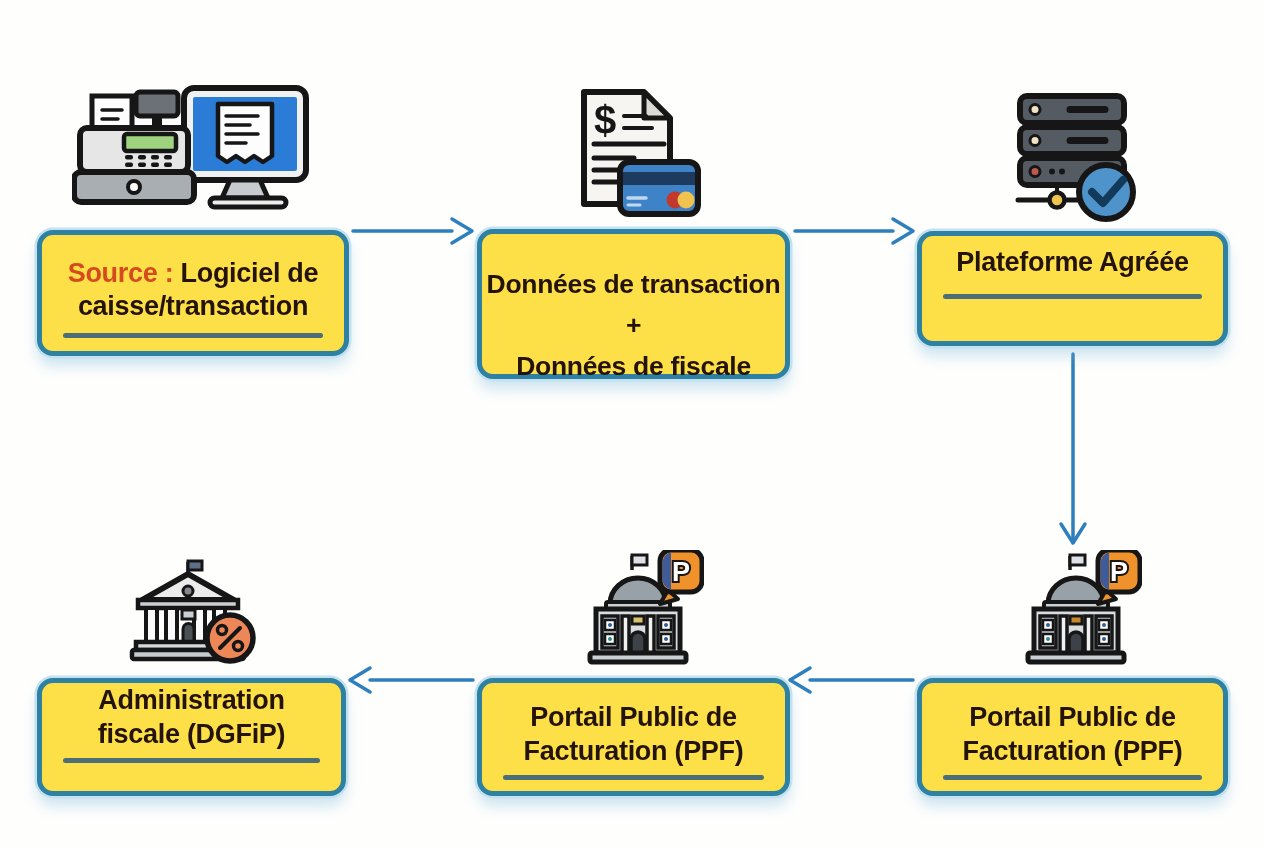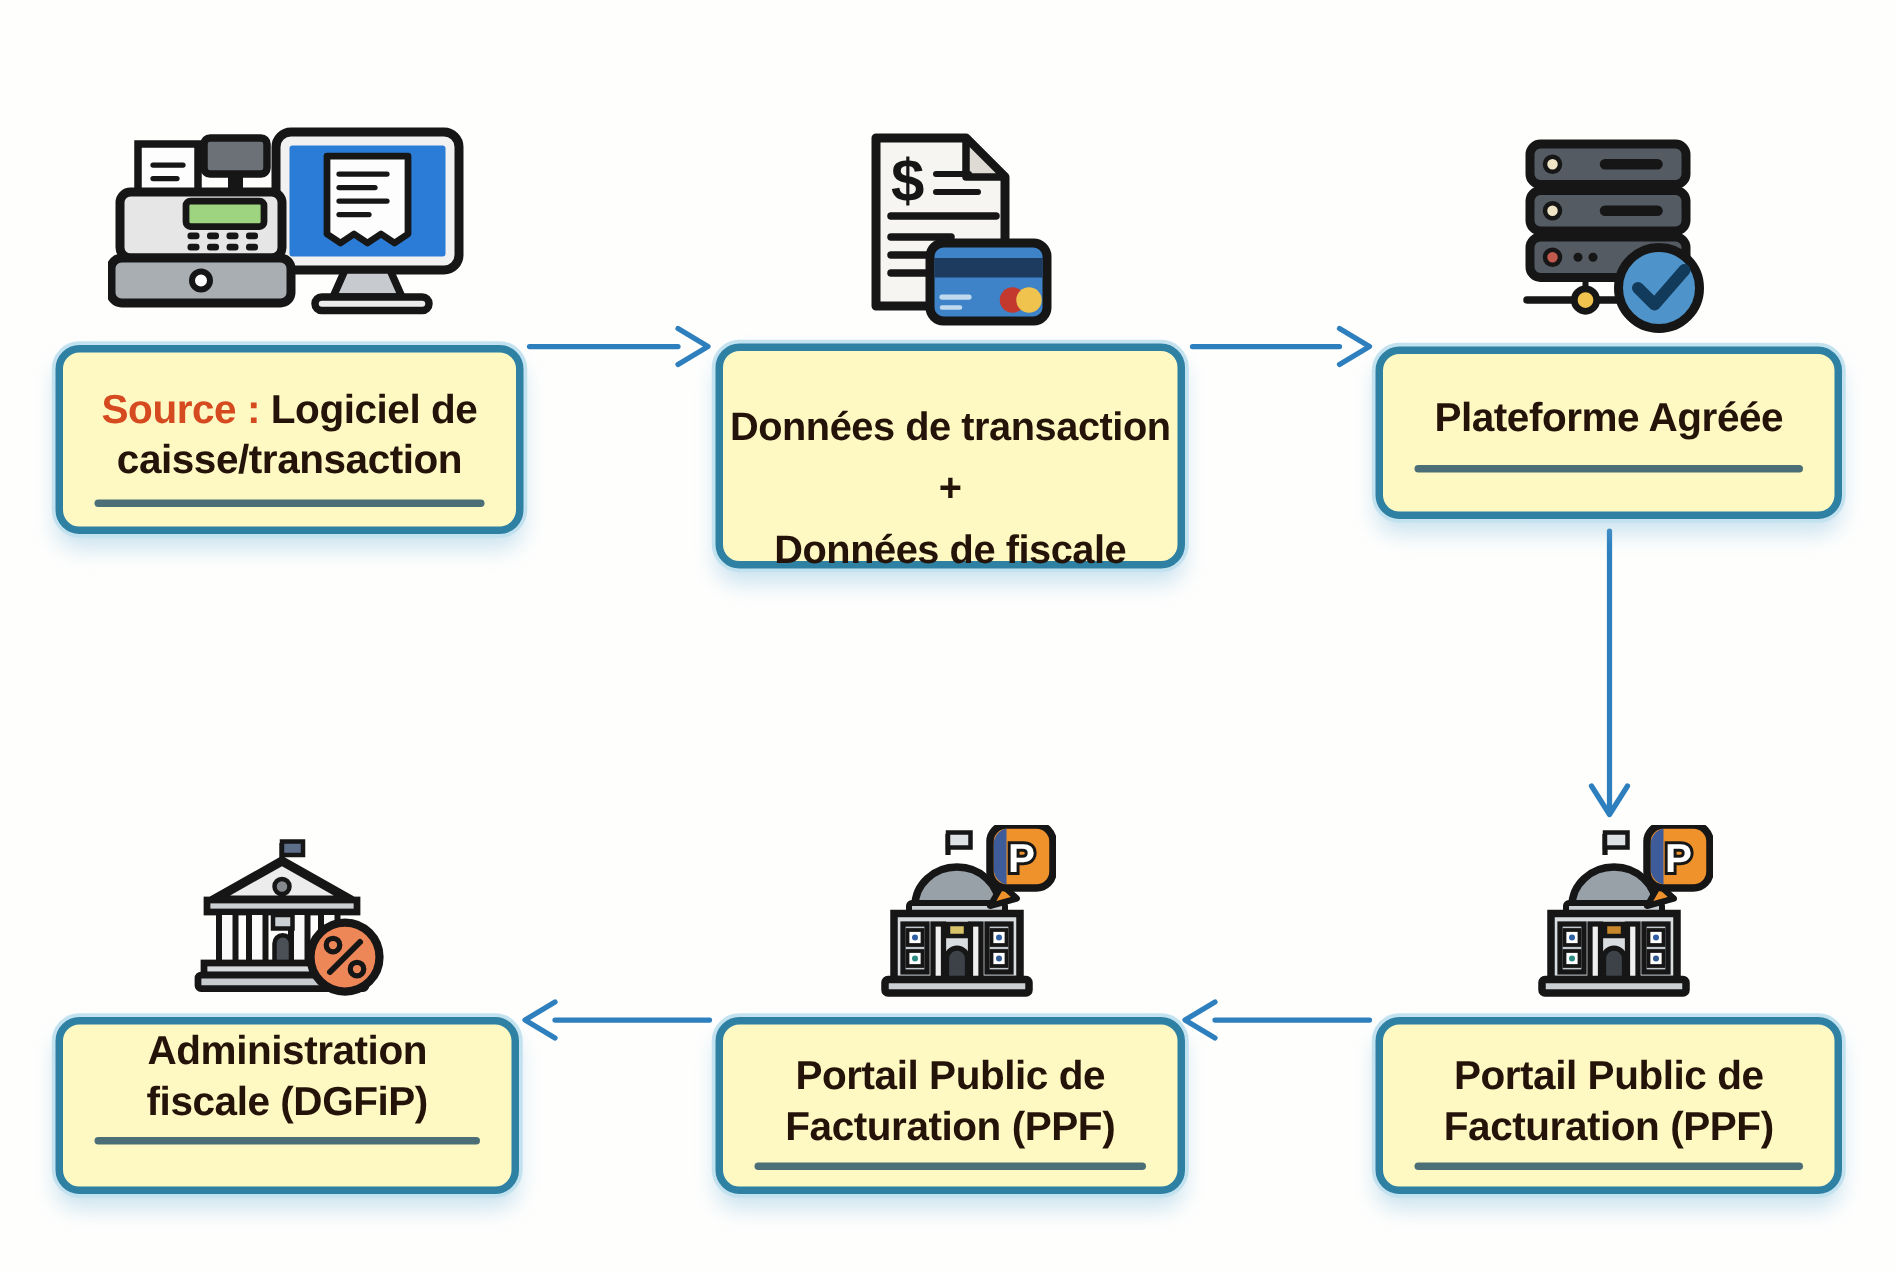--- a/index.html
+++ b/index.html
@@ -2,21 +2,21 @@
 <html><head>
 <meta charset="utf-8">
 <style>
   html,body{margin:0;padding:0;background:#ffffff;}
   .canvas{
     position:relative;width:1264px;height:848px;background:#FEFEFD;overflow:hidden;
     font-family:"Liberation Sans",sans-serif;
   }
   .node-box{
     position:absolute;box-sizing:border-box;
-    background:#fef9c3;border:5px solid #2F81A4;border-radius:16px;
+    background:#fde047;border:5px solid #2F81A4;border-radius:16px;
     box-shadow:0 0 0 2.5px #C3E2F0, 0 10px 14px rgba(127,186,220,.38);
     display:flex;flex-direction:column;align-items:center;
     color:#241309;font-weight:700;font-size:27px;line-height:33px;
     letter-spacing:-0.3px;text-align:center;white-space:nowrap;
   }
   .rule{width:86%;height:5px;background:#4C6E77;border-radius:3px;}
   .accent{color:#D64A20;}
   .icon{position:absolute;}
   .arrow-layer{position:absolute;left:0;top:0;width:1264px;height:848px;pointer-events:none;}
   svg text{font-family:"Liberation Sans",sans-serif;}
@@ -218,21 +218,21 @@
     <div>caisse/transaction</div>
     <div class="rule" style="margin-top:10px"></div>
   </div>
 
   <div class="node-box" style="left:477px;top:229px;width:313px;height:150px;padding-top:30px;font-size:26.5px;line-height:41px">
     <div>Données de transaction</div>
     <div>+</div>
     <div>Données de fiscale</div>
   </div>
 
-  <div class="node-box" style="left:917px;top:231px;width:311px;height:115px;padding-top:24px;line-height:36px">
+  <div class="node-box" style="left:917px;top:231px;width:311px;height:115px;padding-top:8px;line-height:36px">
     <div>Plateforme Agréée</div>
     <div class="rule" style="margin-top:14px"></div>
   </div>
 
   <div class="node-box" style="left:917px;top:678px;width:311px;height:118px;padding-top:17px;line-height:34px">
     <div>Portail Public de</div>
     <div>Facturation (PPF)</div>
     <div class="rule" style="margin-top:7px"></div>
   </div>
 

